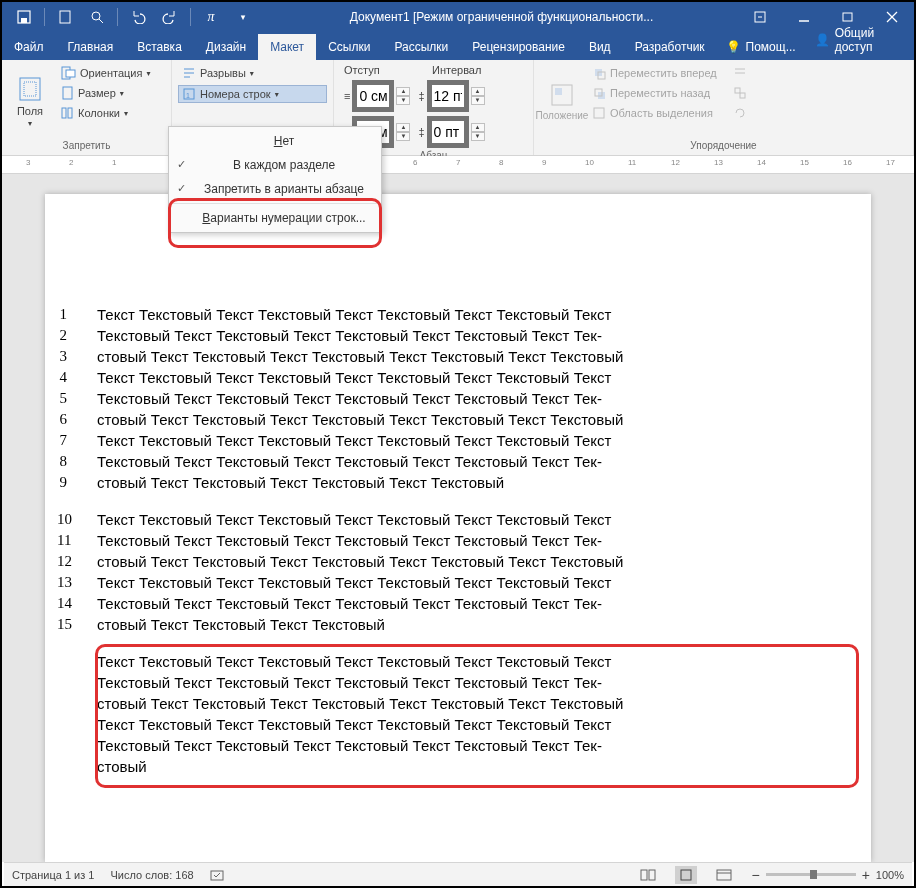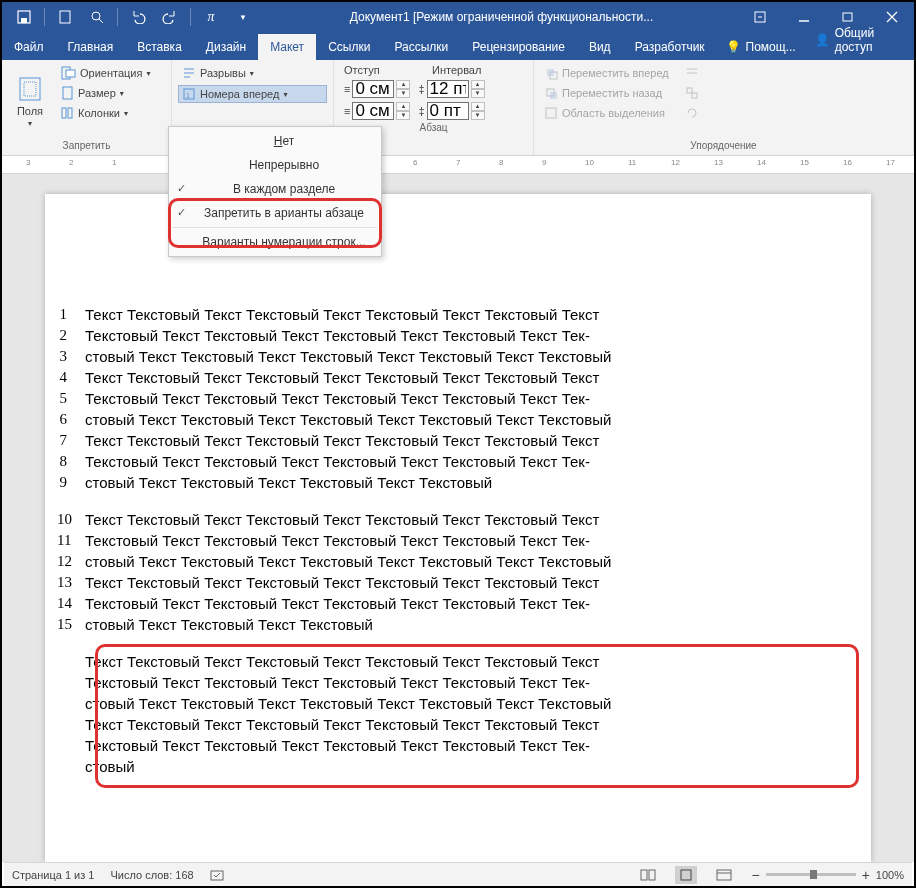--- a/index.html
+++ b/index.html
@@ -24,42 +24,42 @@
 .group-title { text-align: center; font-size: 10px; color: #666; padding-top: 2px; }
 .group-body { flex: 1; display: flex; gap: 4px; }
 
 .big-btn { display: flex; flex-direction: column; align-items: center; justify-content: center; width: 44px; cursor: pointer; gap: 2px; text-align: center; padding: 2px; }
 .small-btns { display: flex; flex-direction: column; gap: 2px; }
 .small-btn { display: flex; align-items: center; gap: 4px; padding: 2px 4px; cursor: pointer; white-space: nowrap; }
 .small-btn.pressed { background: #c7d8ed; border: 1px solid #9bb3d4; padding: 1px 3px; }
 
 .lbl-row { display: flex; gap: 8px; padding: 0 4px 4px; }
 .spin { display: flex; align-items: center; gap: 2px; }
-.spin input { width: 42px; height: 18px; font-size: 17px; border: 1px solid #737373; padding: 0 2px; }
+.spin input { width: 42px; height: 32px; font-size: 14px; border: 5px solid #737373; padding: 0 2px; }
 .spin-btns { display: flex; flex-direction: column; }
 .spin-btns div { width: 14px; height: 9px; background: #f9f9f9; border: 1px solid #c0c0c0; font-size: 6px; line-height: 6px; text-align: center; cursor: pointer; }
 
 .ruler { height: 18px; background: #fff; border-bottom: 1px solid #d4d4d4; position: relative; font-size: 8px; color: #888; overflow: hidden; }
 .ruler-mark { position: absolute; top: 2px; }
 
 .docarea { background: #e6e6e6; height: calc(888px - 30px - 28px - 96px - 18px - 24px - 4px); overflow: hidden; position: relative; display: flex; justify-content: center; padding-top: 20px; }
 .page { background: #fff; width: 826px; box-shadow: 0 0 6px rgba(0,0,0,0.25); padding: 20px 12px 20px 12px; position: relative; }
 
 .dropdown { position: absolute; left: 166px; top: 124px; width: 214px; background: #fafafa; border: 1px solid #c8c8c8; box-shadow: 2px 2px 6px rgba(0,0,0,0.2); z-index: 20; font-size: 12px; padding: 2px 0; }
 .dd-item { padding: 5px 10px 5px 28px; cursor: pointer; position: relative; color: #333; text-align: center; }
 .dd-item .chk { position: absolute; left: 8px; top: 5px; color: #555; font-size: 11px; }
 .dd-sep { height: 1px; background: #e0e0e0; margin: 2px 4px; }
 .dd-und { text-decoration: underline; }
 
 .red-box { position: absolute; border: 3px solid #e03131; border-radius: 10px; pointer-events: none; z-index: 30; }
 
 .para { font-family: "Times New Roman", serif; font-size: 15px; line-height: 21px; color: #000; text-align: justify; }
 .numcol { display: inline-block; width: 28px; text-align: right; padding-right: 18px; font-family: "Times New Roman", serif; font-size: 15px; }
 .line { display: flex; }
-.txt { flex: 1; }
+.txt { flex: 1; margin-left: 12px; }
 
 .statusbar { position: absolute; bottom: 0; left: 2px; right: 2px; height: 24px; background: #f3f3f3; border-top: 1px solid #d4d4d4; display: flex; align-items: center; font-size: 11px; color: #444; padding: 0 8px; gap: 16px; }
 .statusbar .spacer { flex: 1; }
 .statusbar .viewbtn { width: 22px; height: 18px; display: flex; align-items: center; justify-content: center; cursor: pointer; }
 .zoom { display: flex; align-items: center; gap: 6px; }
 .zoom-slider { width: 90px; height: 3px; background: #c0c0c0; position: relative; }
 .zoom-thumb { position: absolute; left: 44px; top: -3px; width: 7px; height: 9px; background: #787878; }
 svg { display: block; }
 </style>
 </head>
@@ -200,21 +200,21 @@
             <line x1="2" y1="11" x2="8" y2="11" stroke="#5895d6"></line>
           </svg>
           <span>Разрывы</span> 
           <span style="font-size:8px">▾</span>
         </div>
       <div class="small-btn pressed">
           <svg width="14" height="14">
             <rect x="2" y="2" width="10" height="10" fill="none" stroke="#5895d6"></rect>
             <text x="4" y="11" font-size="7" fill="#5895d6">1</text>
           </svg>
-          <span>Номера вперед</span> 
+          <span>Номера строк</span> 
           <span style="font-size:8px">▾</span>
         </div>
     </div>
   </div>
 
   <div class="group" style="width:200px">
     <div class="lbl-row">
       <span style="width:80px">Отступ</span>
       <span>Интервал</span>
     </div>
@@ -254,20 +254,27 @@
               <div>▼</div>
             </div>
           </div>
       </div>
     </div>
     <div class="group-title">Абзац</div>
   </div>
 
   <div class="group" style="flex:1">
     <div class="group-body">
+      <div class="big-btn" style="opacity:.45">
+          <svg width="26" height="26">
+            <rect x="3" y="3" width="20" height="20" fill="none" stroke="#888"></rect>
+            <rect x="6" y="6" width="7" height="7" fill="#aac4e6"></rect>
+          </svg>
+          <span style="font-size:10px">Положение</span>
+        </div>
       <div class="small-btns" style="opacity:.45">
         <div class="small-btn">
             <svg width="14" height="14">
               <rect x="3" y="3" width="7" height="7" fill="#aac4e6"></rect>
               <rect x="6" y="6" width="7" height="7" fill="none" stroke="#888"></rect>
             </svg>
             <span>Переместить вперед</span>
           </div>
         <div class="small-btn">
             <svg width="14" height="14">
@@ -326,21 +333,20 @@
     <span class="ruler-mark" style="left: 669px;">12</span>
     <span class="ruler-mark" style="left: 712px;">13</span>
     <span class="ruler-mark" style="left: 755px;">14</span>
     <span class="ruler-mark" style="left: 798px;">15</span>
     <span class="ruler-mark" style="left: 841px;">16</span>
     <span class="ruler-mark" style="left: 884px;">17</span>
   </div>
 
 <div class="dropdown">
   <div class="dd-item"><span class="dd-und">Н</span><span>ет</span></div>
-  <div class="dd-item">Непрерывно</div>
   <div class="dd-item"><span class="chk">✓</span><span>В каждом разделе</span></div>
   <div class="dd-item"><span class="chk">✓</span><span>Запретить в арианты абзаце</span></div>
   <div class="dd-sep"></div>
   <div class="dd-item"><span class="dd-und">В</span><span>арианты нумерации строк...</span></div>
 </div>
 
 <div class="red-box" style="left:166px; top:196px; width:214px; height:50px;"></div>
 
 <div class="docarea">
   <div class="page">

